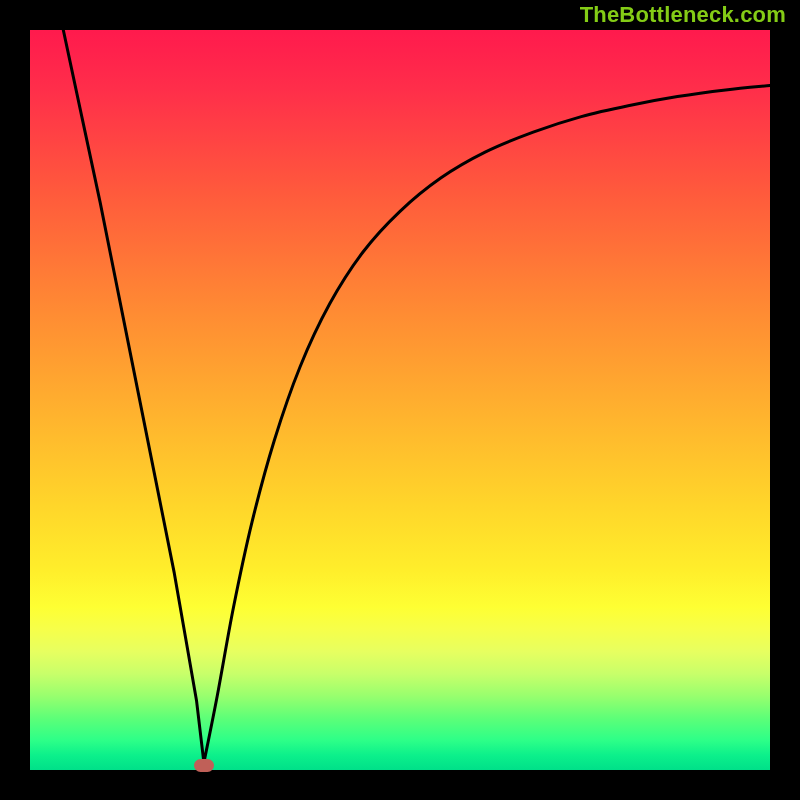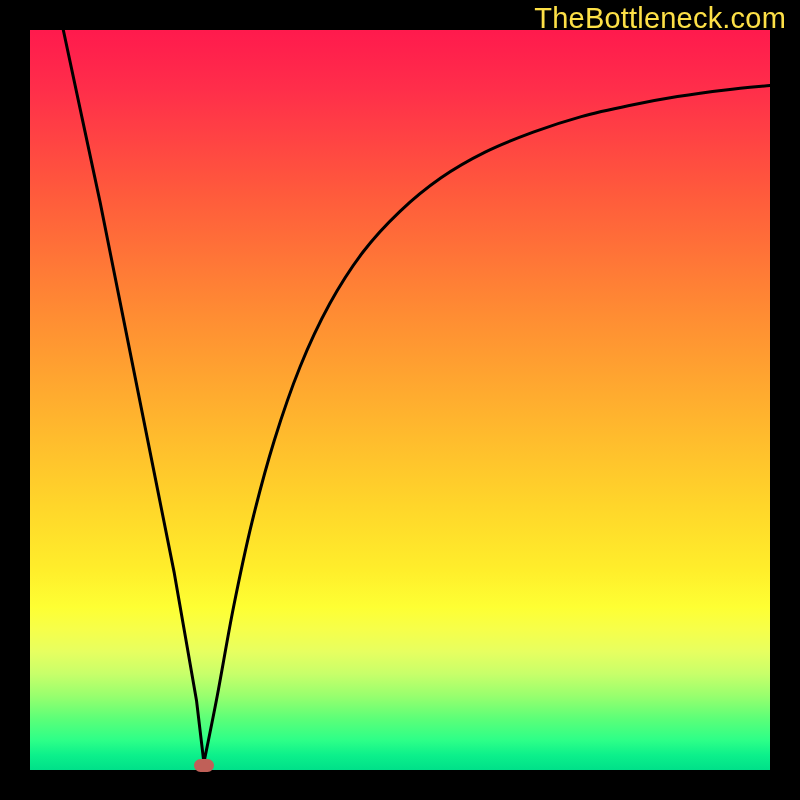--- a/index.html
+++ b/index.html
@@ -14,23 +14,23 @@
   .frame {
     position: relative;
     width: 800px;
     height: 800px;
     background: #000;
   }
   .watermark {
     position: absolute;
     top: 2px;
     right: 14px;
-    color: #fde047;
-    font-size: 29px;
-    font-weight: 400;
+    color: #84cc16;
+    font-size: 22px;
+    font-weight: 700;
     letter-spacing: 0.2px;
     z-index: 10;
     user-select: none;
   }
   .plot {
     position: absolute;
     left: 30px;
     top: 30px;
     width: 740px;
     height: 740px;

